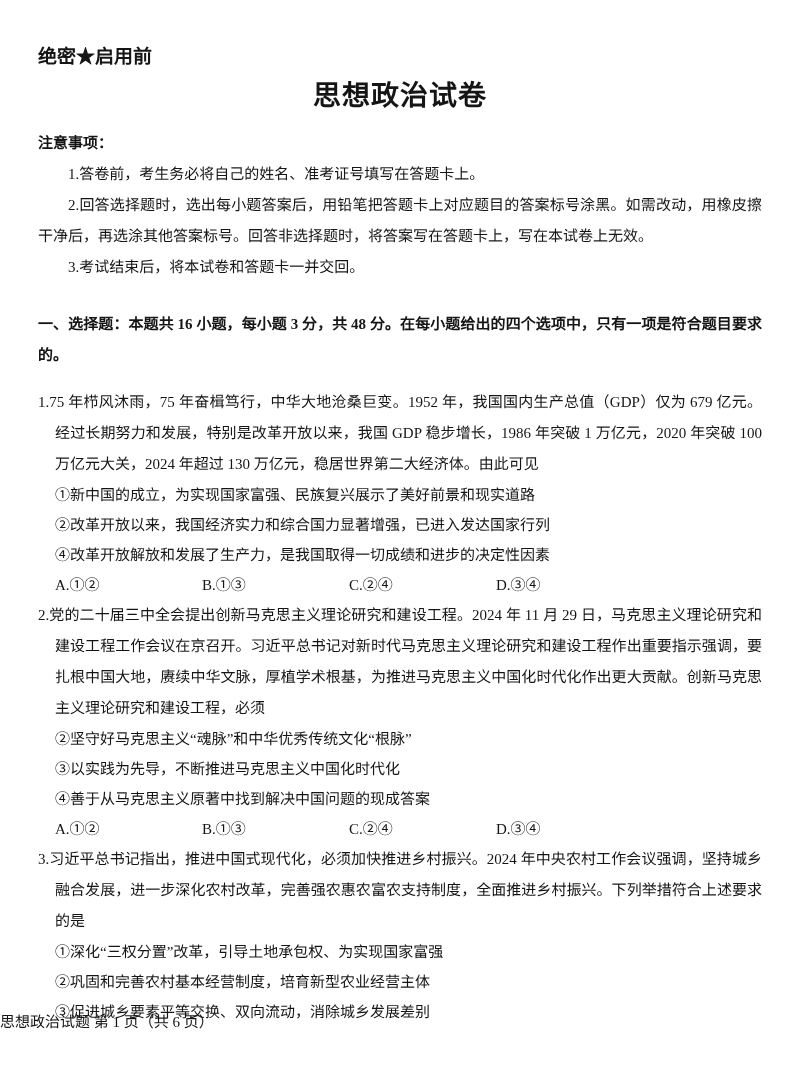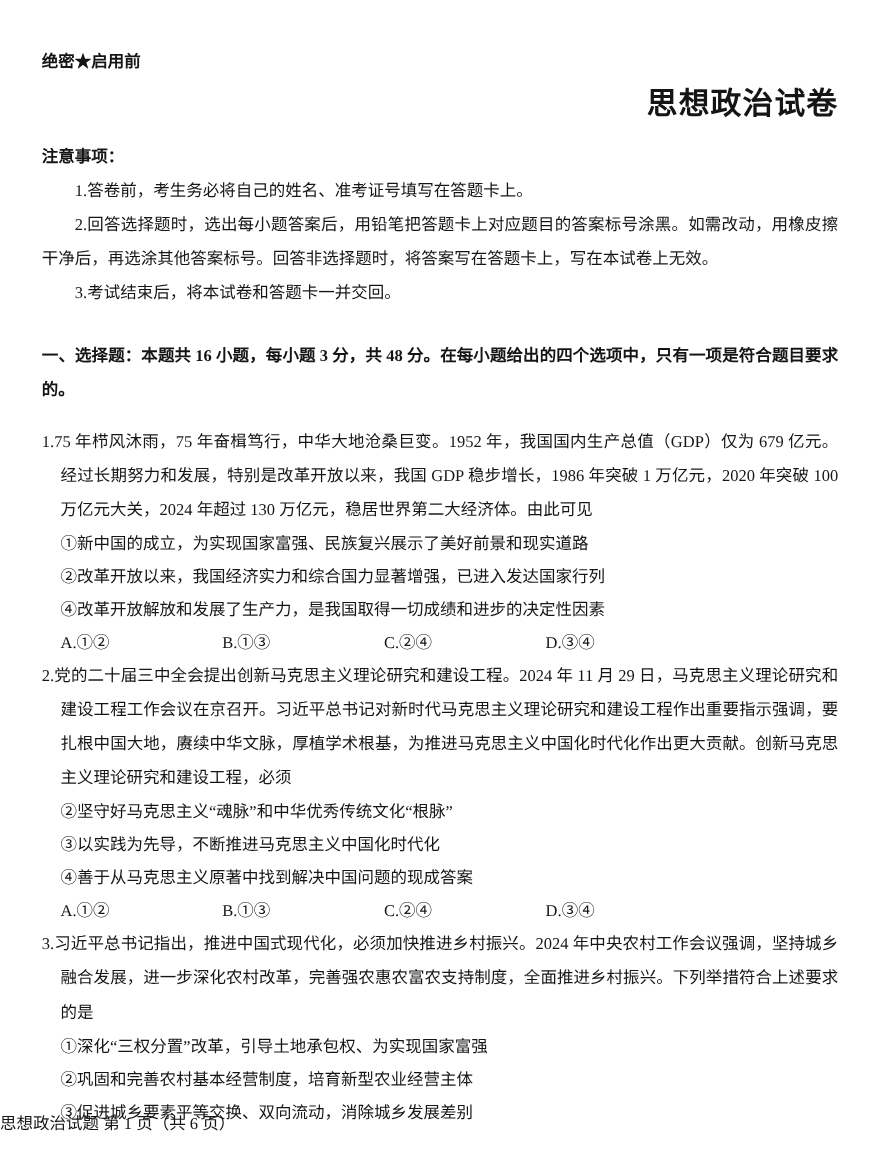--- a/index.html
+++ b/index.html
@@ -12,26 +12,26 @@
     height: 1067px;
     position: relative;
     overflow: hidden;
     font-family: "Liberation Serif", "DejaVu Serif", serif;
     color: #151515;
   }
   .page {
     padding: 46px 38px 0 38px;
   }
   .classification {
-    font-size: 15px;
+    font-size: 19px;
     font-weight: bold;
     line-height: 22px;
   }
   .exam-title {
-    text-align: right;
+    text-align: center;
     font-size: 28px;
     font-weight: bold;
     line-height: 40px;
     margin: 8px 0 12px 0;
     letter-spacing: 1px;
   }
   .notice-heading {
     font-size: 15px;
     font-weight: bold;
     line-height: 31px;

